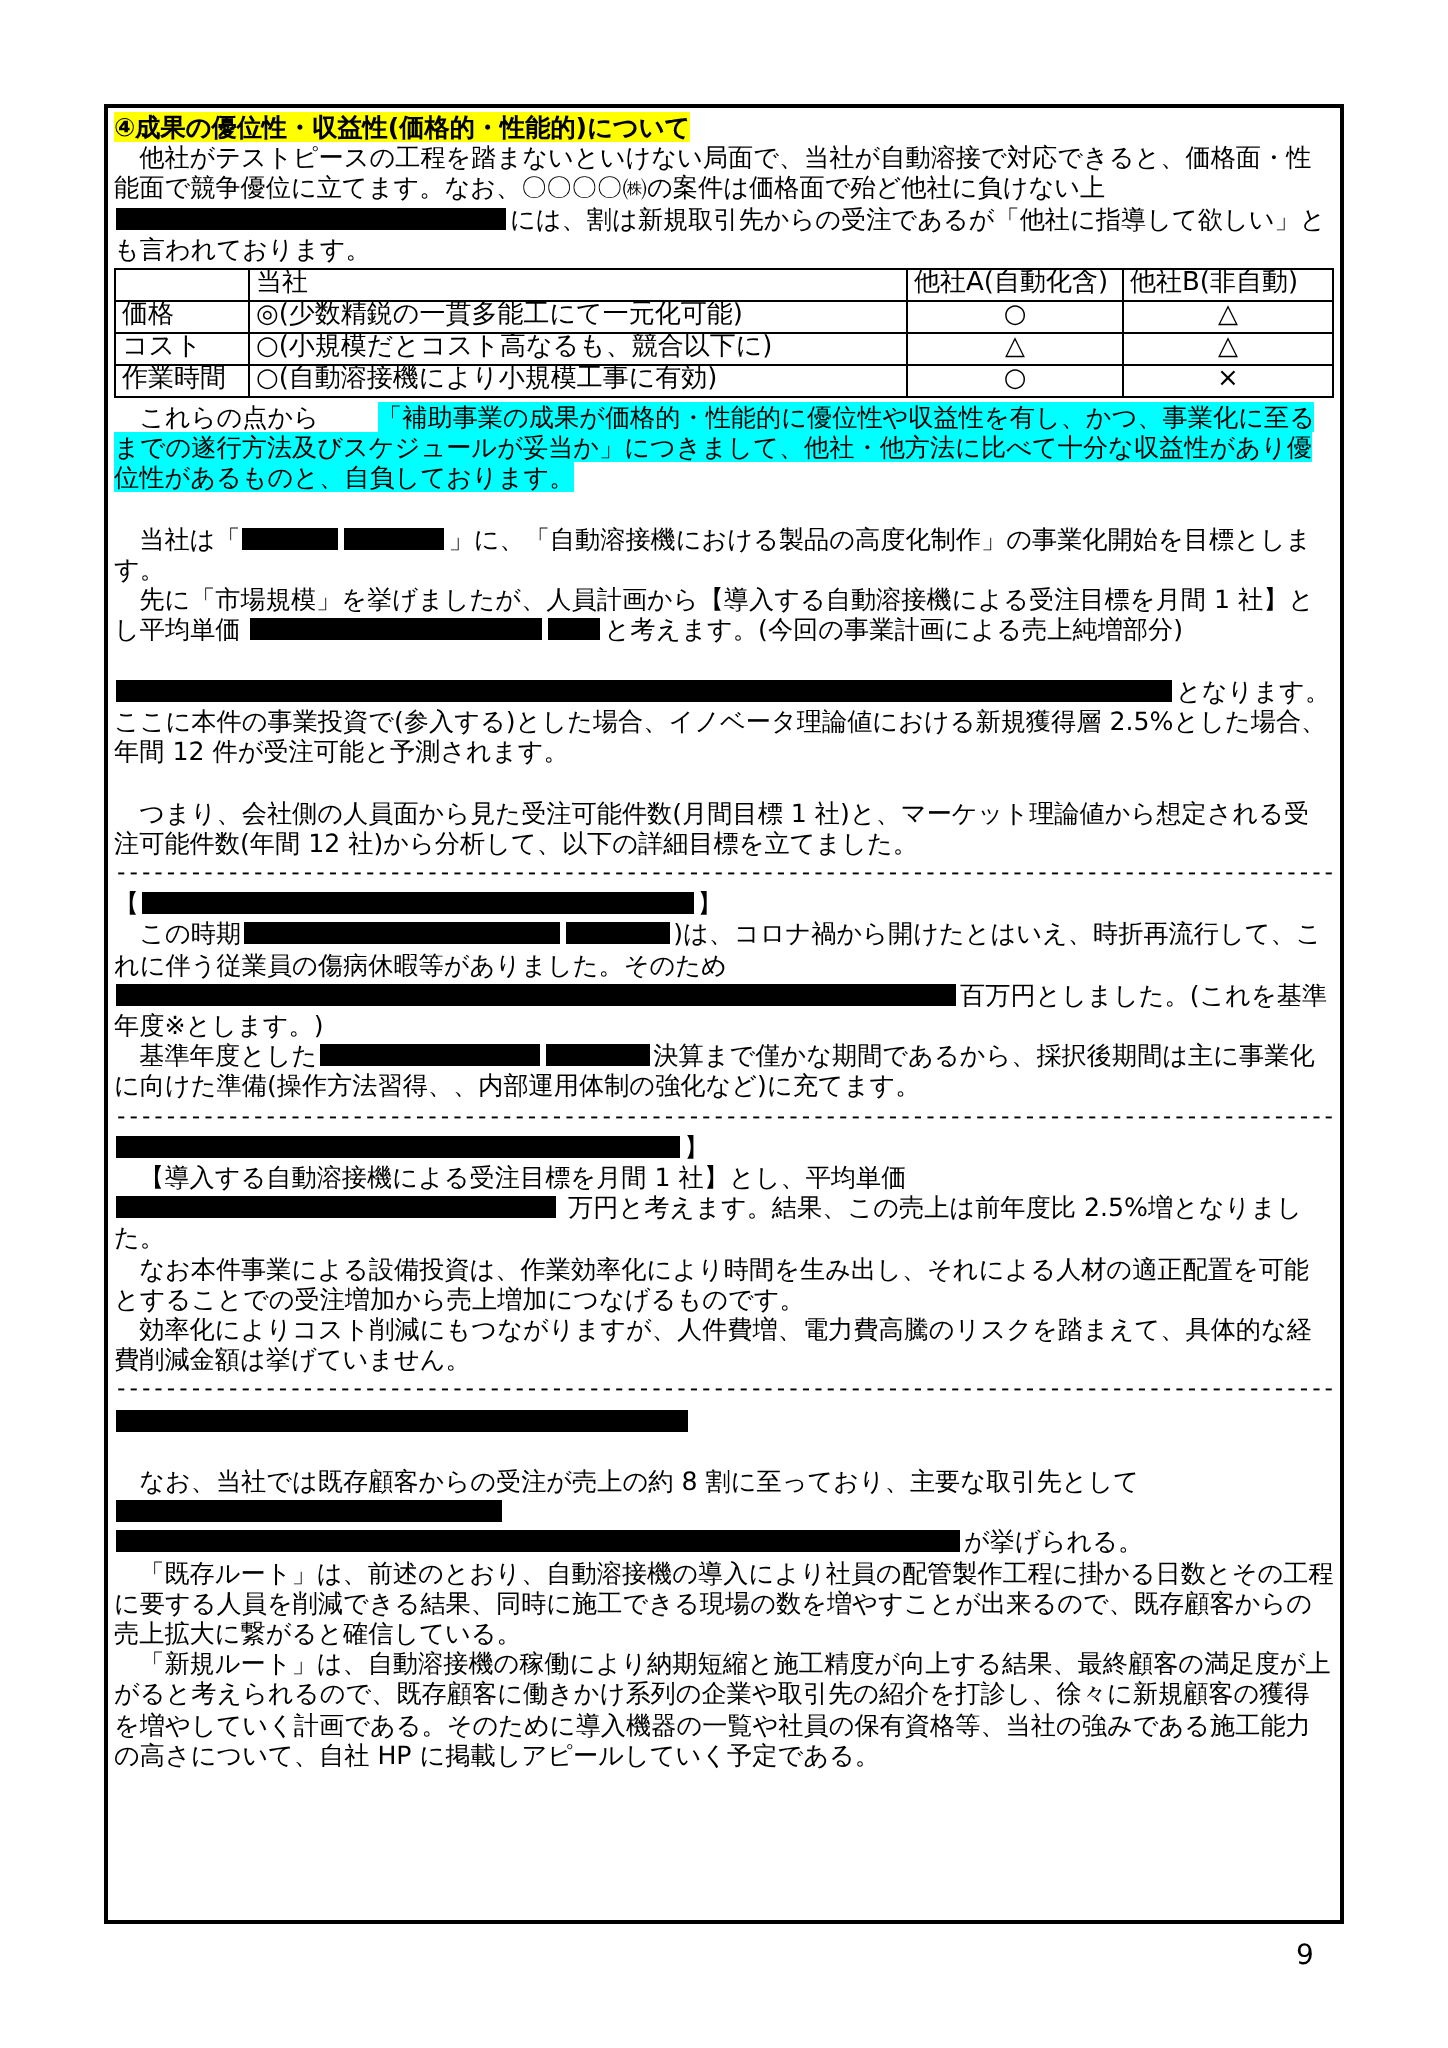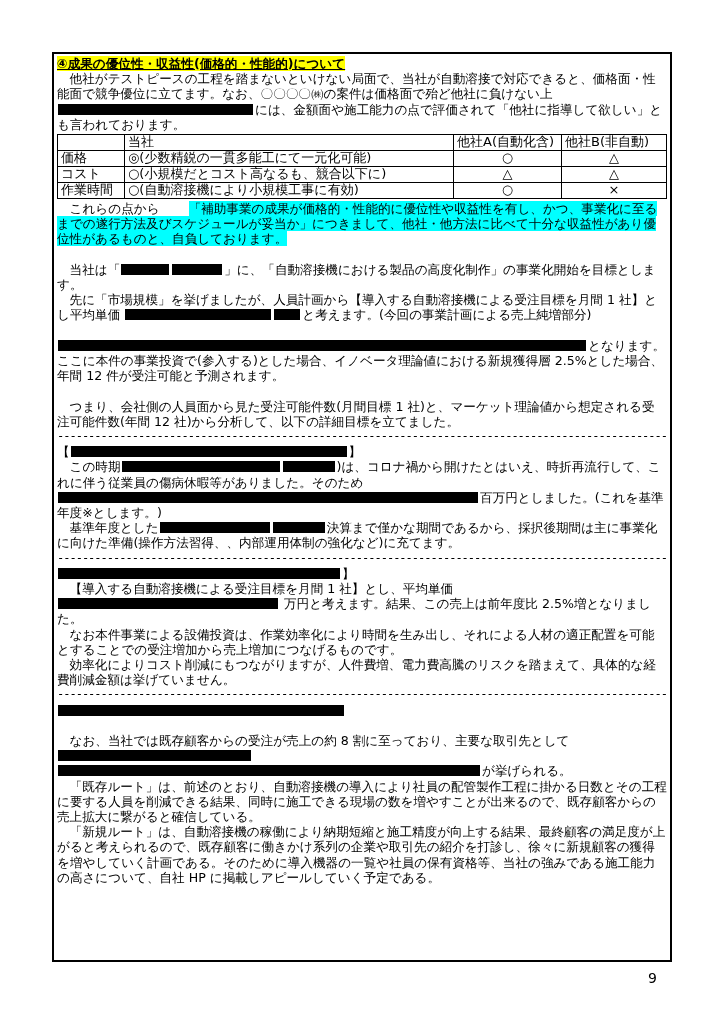--- a/index.html
+++ b/index.html
@@ -8,21 +8,21 @@
     font-family:"DejaVu Sans","Liberation Sans",sans-serif;color:#000;
     overflow:hidden;
   }
   .doc-frame{
     position:absolute;left:52px;top:52px;width:620px;height:910px;
     border:2px solid #000;box-sizing:border-box;padding:2px 3px 0 3px;
     overflow:hidden;
     font-size:12.6px;line-height:15.2px;letter-spacing:0;
   }
   .para{margin:0;}
-  .heading{margin:0;font-weight:bold;text-decoration:underline;}
+  .heading{margin:0;font-weight:bold;}
   .hl-yellow{background:#ffff00;}
   .hl-cyan{background:#00ffff;margin-left:29px;}
   .redact{
     display:inline-block;height:11px;background:#000;
     vertical-align:-1px;margin:0 2px 0 1px;
   }
   .gap{height:15.2px;}
   .dashed{
     white-space:nowrap;overflow:hidden;height:15.2px;
     font-family:"DejaVu Sans Mono","Liberation Mono",monospace;
@@ -42,21 +42,21 @@
     position:absolute;left:648px;top:970px;font-size:14px;line-height:16px;
   }
 </style>
 </head>
 <body>
 
 <div class="page">
   <div class="doc-frame">
     <div id="doc-content">
         <div class="heading"><span class="hl-yellow">④成果の優位性・収益性(価格的・性能的)について</span></div>
-        <div class="para"><span>　他社がテストピースの工程を踏まないといけない局面で、当社が自動溶接で対応できると、価格面・性能面で競争優位に立てます。なお、〇〇〇〇㈱の案件は価格面で殆ど他社に負けない上</span><span class="redact" style="width: 195px;"></span><span>には、金額面や施工能力の点で評価されて「他社に指導して欲しい」とも言われております。</span></div>
+        <div class="para"><span>　他社がテストピースの工程を踏まないといけない局面で、当社が自動溶接で対応できると、価格面・性能面で競争優位に立てます。なお、〇〇〇〇㈱の案件は価格面で殆ど他社に負けない上</span><span class="redact" style="width: 195px;"></span><span>には、割は新規取引先からの受注であるが「他社に指導して欲しい」とも言われております。</span></div>
         <table class="cmp">
           <colgroup>
             <col style="width: 67px;">
             <col>
             <col style="width: 108px;">
             <col style="width: 105px;">
           </colgroup>
           <thead>
             <tr>
               <th></th>

